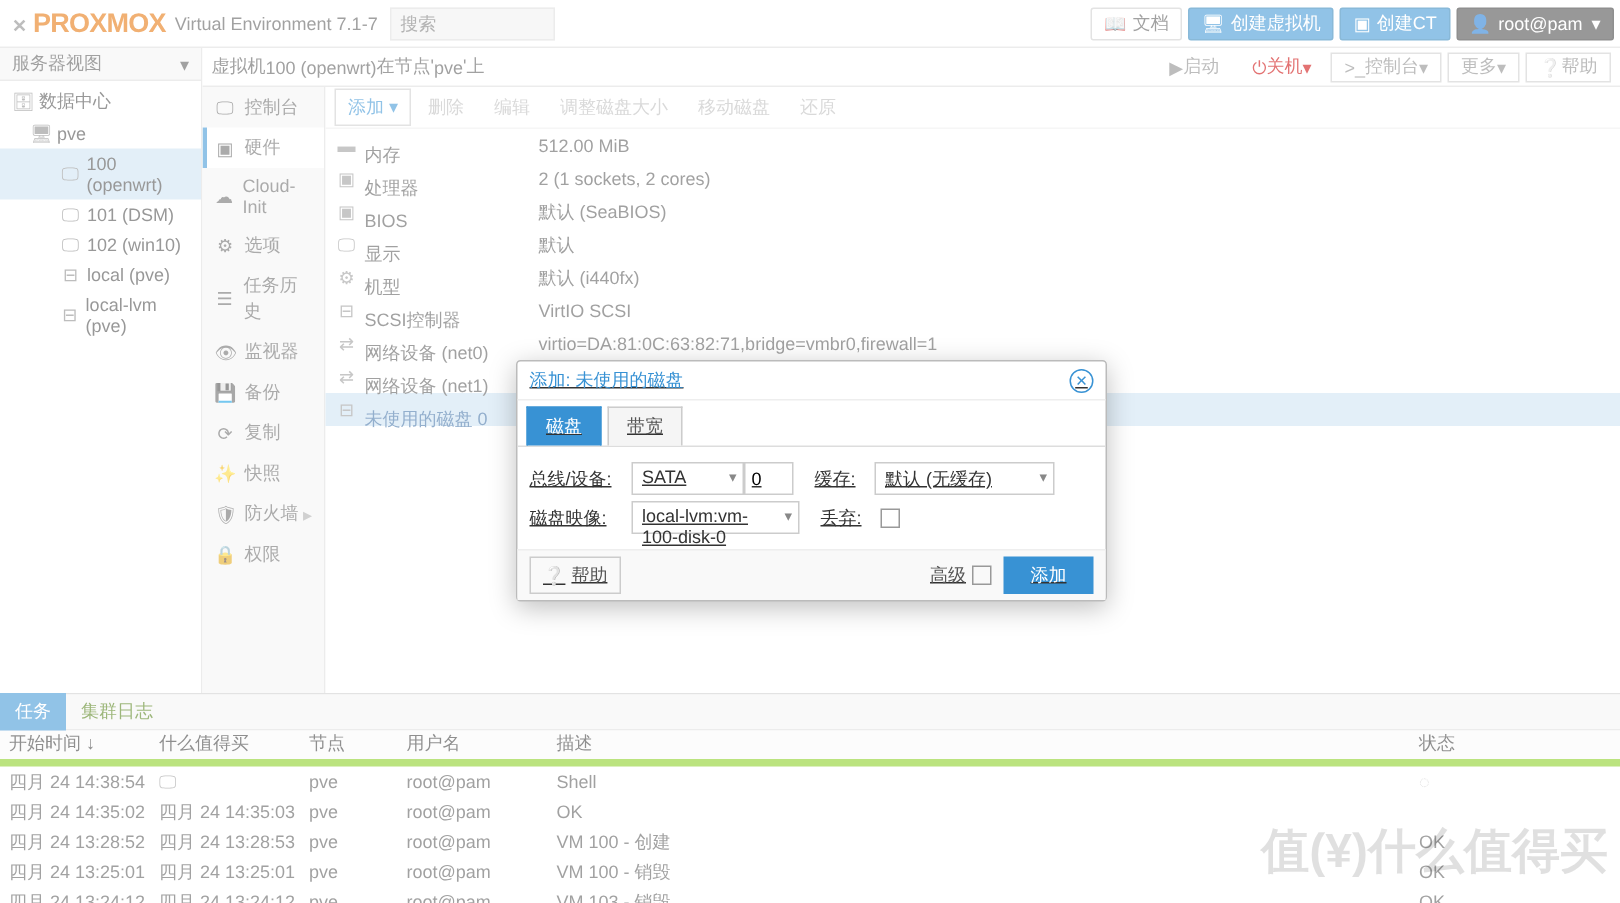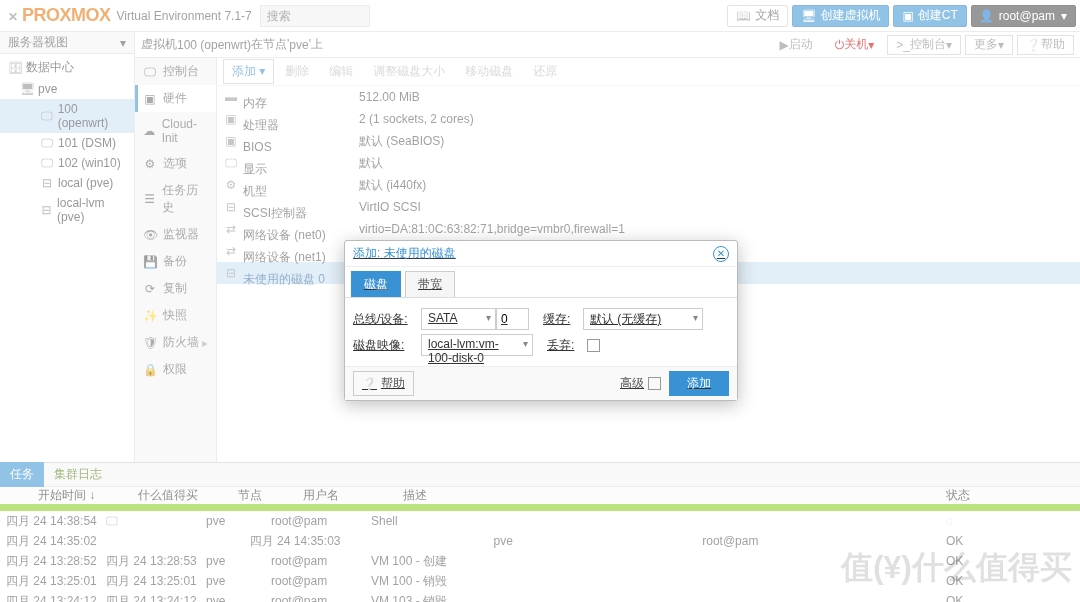--- a/index.html
+++ b/index.html
@@ -47,23 +47,23 @@
 .row.sel{background:#cde2f2;}
 .row .ic{width:16px;color:#999;text-align:center;}
 .row .k{width:120px;color:#555;padding-left:4px;margin-top:12px;}
 .row .v{color:#555;}
 .row.sel .k,.row.sel .v{color:#3b6ea5;}
 
 .bot{position:absolute;left:0;right:0;bottom:0;height:140px;background:#fff;border-top:1px solid #ccc;}
 .btabs{height:24px;background:#f5f5f5;border-bottom:1px solid #ddd;display:flex;align-items:center;}
 .btab{padding:4px 10px;color:#4d7c0f;cursor:pointer;}
 .btab.sel{background:#3892d4;color:#fff;}
-.thdr{display:flex;height:24px;align-items:flex-end;background:#f9f9f9;border-bottom:7px solid #84cc16;padding-left:32px;}
+.thdr{display:flex;height:24px;align-items:flex-start;background:#f9f9f9;border-bottom:5px solid #84cc16;}
 .thdr>div,.trow>div{padding:0 6px;overflow:hidden;white-space:nowrap;}
-.trow{display:flex;height:20px;align-items:center;color:#555;justify-content:space-between;}
+.trow{display:flex;height:20px;align-items:center;color:#555;}
 .c-st{width:100px;} .c-et{width:100px;} .c-nd{width:65px;} .c-us{width:100px;} .c-ds{flex:1;} .c-ok{width:140px;}
 
 .mask{position:absolute;inset:0;background:rgba(255,255,255,0.45);}
 .modal{position:absolute;left:344px;top:240px;width:394px;background:#fff;border:1px solid #bbb;box-shadow:0 4px 18px rgba(0,0,0,0.25);border-radius:3px;text-decoration:underline;}
 .mtit{height:26px;display:flex;align-items:center;padding:0 8px;border-bottom:1px solid #eee;}
 .mtit span{color:#3892d4;flex:1;}
 .mclose{width:16px;height:16px;border:1px solid #3892d4;border-radius:50%;color:#3892d4;display:flex;align-items:center;justify-content:center;font-size:10px;cursor:pointer;}
 .mtabs{display:flex;padding:4px 6px 0;gap:4px;}
 .mtab{padding:4px 12px;border:1px solid #ccc;border-bottom:none;background:#f5f5f5;color:#555;cursor:pointer;}
 .mtab.sel{background:#3892d4;color:#fff;border-color:#3892d4;}

